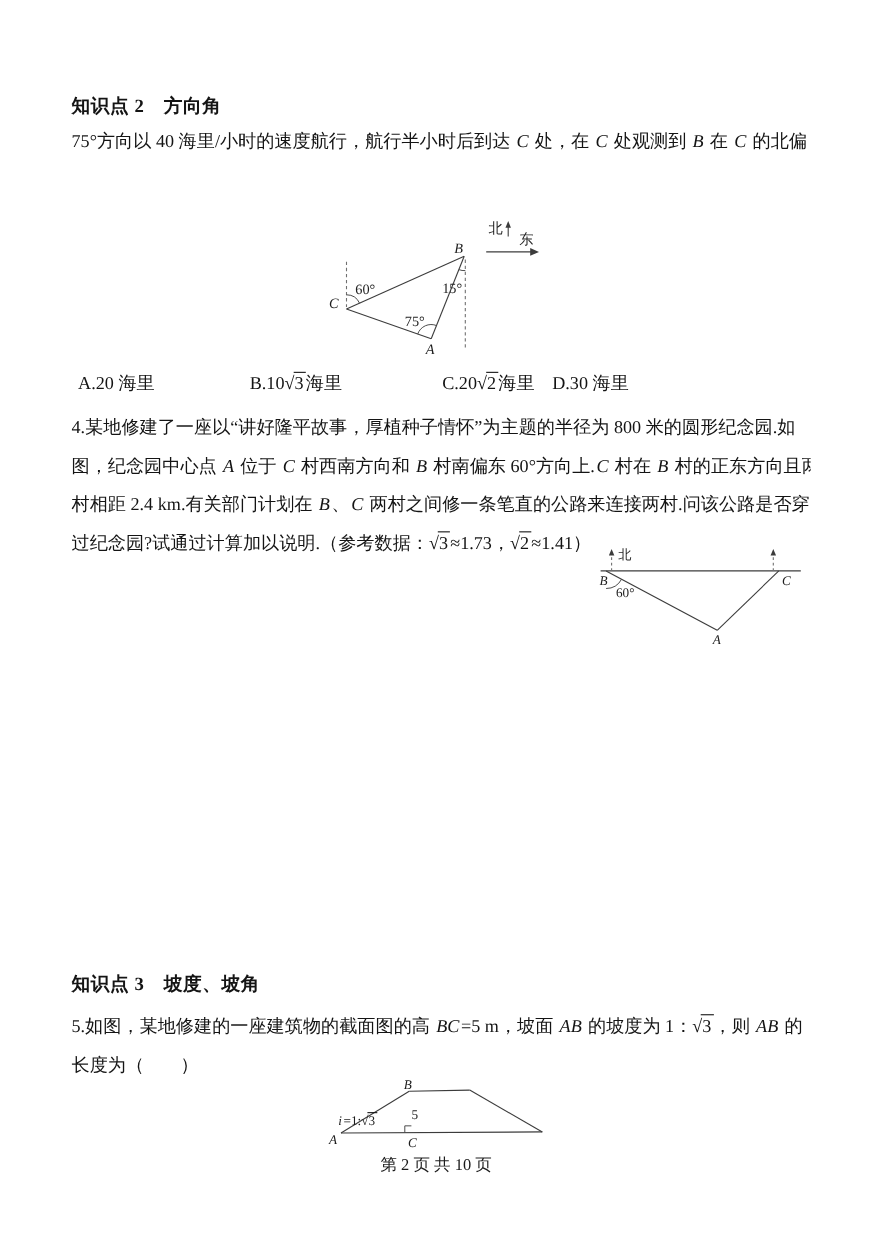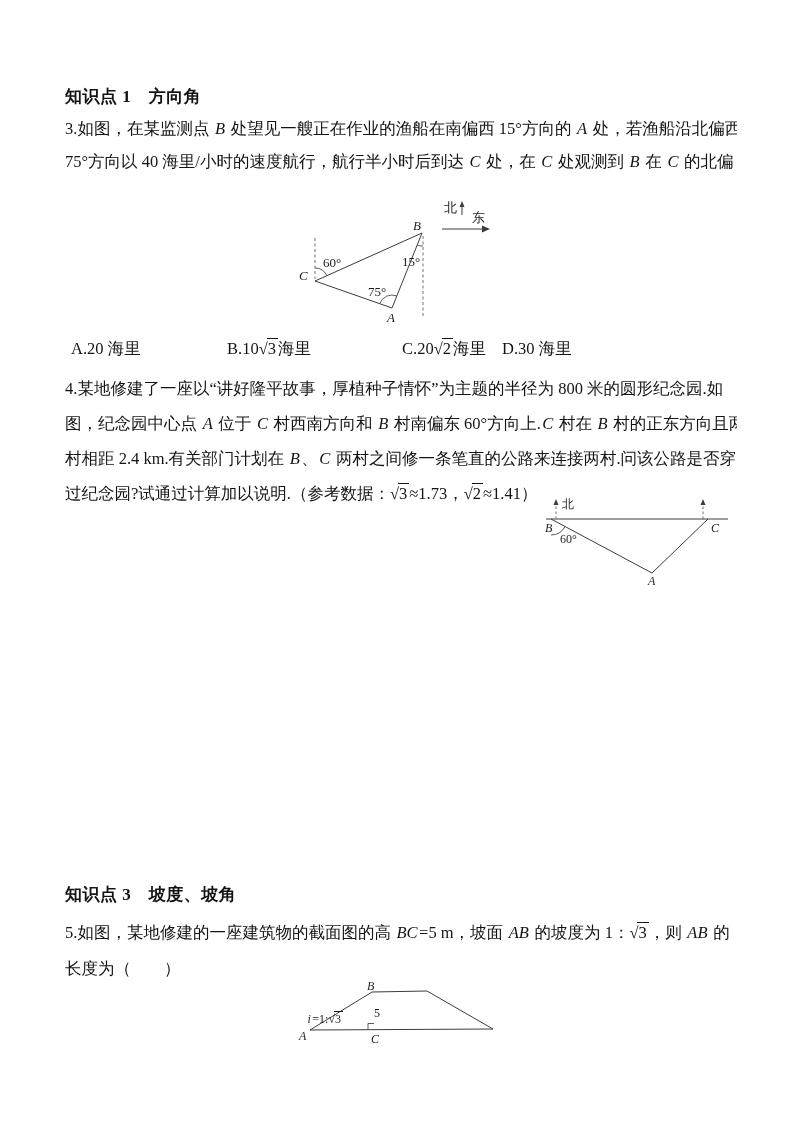--- a/index.html
+++ b/index.html
@@ -22,24 +22,23 @@
   .lbl.small{font-size:12px;}
   .lbl.it{font-style:italic;}
   .footer{position:absolute;left:0;top:1050px;width:793px;text-align:center;
           font-size:15px;color:#1a1a1a;}
 </style>
 </head>
 <body>
 
 <div class="page">
 
-  <h2 class="kp" style="top:85px;">知识点 1　方向角</h2>
+  <h2 class="kp" style="top:85px;">知识点 2　方向角</h2>
 
   <div class="para" style="top:112px;line-height:33px;">
-    <span class="line">3.如图，在某监测点 <i>B</i> 处望见一艘正在作业的渔船在南偏西 15°方向的 <i>A</i> 处，若渔船沿北偏西</span>
     <span class="line">75°方向以 40 海里/小时的速度航行，航行半小时后到达 <i>C</i> 处，在 <i>C</i> 处观测到 <i>B</i> 在 <i>C</i> 的北偏</span>
   </div>
 
   <div class="fig" style="left:295px;top:198px;width:205px;height:130px;">
     <svg width="205" height="130" viewBox="0 0 205 130">
       <line x1="20" y1="83" x2="127" y2="35" stroke="#3c3c3c" stroke-width="1"></line>
       <line x1="20" y1="83" x2="97" y2="110" stroke="#3c3c3c" stroke-width="1"></line>
       <line x1="127" y1="35" x2="97" y2="110" stroke="#3c3c3c" stroke-width="1"></line>
       <line x1="20" y1="40" x2="20" y2="81" stroke="#707070" stroke-width="1" stroke-dasharray="3,2.5"></line>
       <line x1="128" y1="38" x2="128" y2="118" stroke="#707070" stroke-width="1" stroke-dasharray="3,2.5"></line>
@@ -116,14 +115,15 @@
       <line x1="17" y1="50" x2="200" y2="49" stroke="#3c3c3c" stroke-width="1"></line>
       <path d="M 75 49.5 L 75 43.5 L 81 43.5" fill="none" stroke="#4a4a4a" stroke-width="0.9"></path>
     </svg>
     <span class="lbl small it" style="left:74px;top:0px;">B</span>
     <span class="lbl small it" style="left:6px;top:50px;">A</span>
     <span class="lbl small it" style="left:78px;top:53px;">C</span>
     <span class="lbl small" style="left:81px;top:27px;">5</span>
     <span class="lbl small" style="left:13px;top:33px;"><i>i</i>=1:<span class="sqrt">√<span class="rad">3</span></span></span>
   </div>
 
+  <div class="footer">第 2 页 共 10 页</div>
 
 </div>
 
 </body></html>

